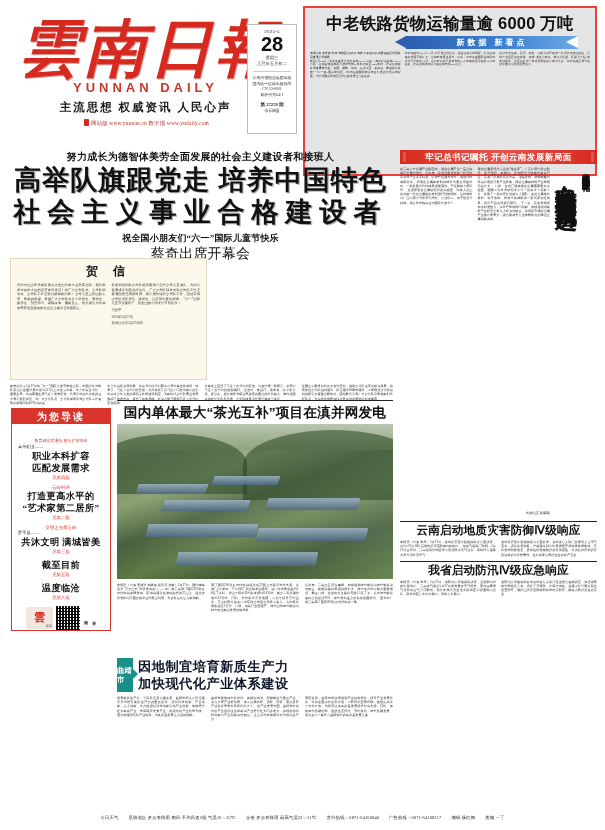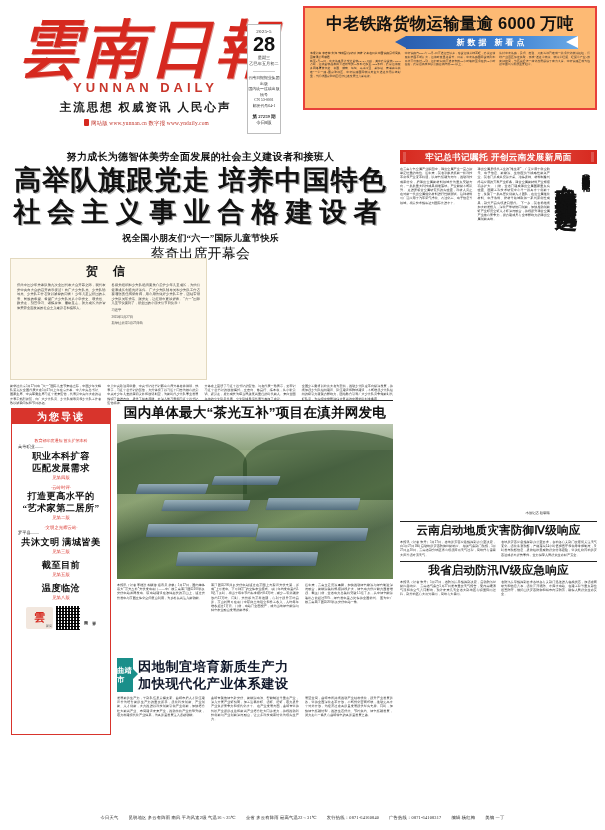--- a/index.html
+++ b/index.html
@@ -28,35 +28,35 @@
     white-space: nowrap;
   }
   .logo-en { font-size: 13px; color: #c9372c; letter-spacing: 4px; font-family: "Liberation Sans", sans-serif;
              margin-top: -4px; font-weight: 600; }
   .logo-slogan { font-size: 11.5px; color: #1b1b1b; letter-spacing: 2px; margin-top: 5px; font-weight: 700;
                  font-family: "Liberation Serif", serif; }
   .logo-urls { font-size: 5.4px; color: #c0342a; margin-top: 4px; letter-spacing: .2px; }
   .logo-urls .dot { display:inline-block; width:5px; height:7px; background:#d6291f; vertical-align:-1px; margin:0 2px; border-radius:1px;}
 
   .datebox {
-    position: absolute; left: 247px; top: 24px; width: 34px; height: 110px;
+    position: absolute; left: 247px; top: 24px; width: 50px; height: 110px;
     border: 1px solid #bdbdbd; background: #fff; text-align: center; padding-top: 4px;
   }
   .datebox .ymd { font-size: 5px; color: #222; letter-spacing: .2px; }
   .datebox .day { font-size: 20px; font-weight: 700; color: #111; line-height: 21px; font-family: "Liberation Sans", sans-serif; }
   .datebox .wk { font-size: 4.2px; color: #333; line-height: 6px; }
   .datebox hr { border: 0; border-top: 1px solid #ccc; margin: 4px 5px; }
   .datebox .meta { font-size: 3.9px; color: #333; line-height: 5.6px; }
   .datebox .issue { font-size: 4.6px; color: #222; line-height: 7px; font-weight: 700; margin-top: 3px;}
   .datebox .pages { font-size: 4.4px; color: #222; }
 
   
   .topright {
-    position: absolute; left: 303px; top: 6px; width: 294px; height: 104px;
-    border: 2px solid #e8403a; background: #fdba74; padding: 4px 5px;
+    position: absolute; left: 303px; top: 6px; width: 294px; height: 170px;
+    border: 2px solid #e8403a; background: #e5e5e5; padding: 4px 5px;
   }
   .tr-title { font-size: 16.5px; font-weight: 700; color: #111; text-align: center;
               letter-spacing: .2px; font-family: "Liberation Sans", sans-serif; line-height: 22px; white-space: nowrap;}
   .tr-ribbon { position: relative; height: 13px; margin: 2px 0 3px 0; }
   .tr-ribbon .band { position: absolute; left: 96px; right: 12px; top: 0; height: 13px;
       background: linear-gradient(90deg,#2b5fb0,#3c7fd0 55%,#6aa9e6); }
   .tr-ribbon .band::before{ content:""; position:absolute; left:-11px; top:0; border-top:6.5px solid transparent;
       border-bottom:6.5px solid transparent; border-right:11px solid #2b5fb0;}
   .tr-ribbon .band::after{ content:""; position:absolute; right:0; top:0; border-top:6.5px solid transparent;
       border-bottom:6.5px solid transparent; border-right:12px solid #fff;}
@@ -82,21 +82,21 @@
   .hexin .hx-title { text-align:center; font-size: 12px; font-weight: 700; letter-spacing: 6px; color:#111; margin-bottom:3px;}
   .hexin .hx-cols { display:flex; gap:6px; }
   .hexin .hx-cols div { flex:1; font-size:3.3px; line-height:4.6px; color:#3a3a3a; text-align:justify; word-break:break-all;}
   .hx-sign { text-align:right; font-size:3.6px; line-height:5px; color:#222; margin-top:2px;}
 
   
   .underhx { position:absolute; left:10px; top:384px; width:383px; display:flex; gap:6px; }
   .underhx .c { flex:1; }
 
   
-  .guide { position:absolute; left:11px; top:408px; width:100px; height:327px; border:1.4px solid #d8342c; background:#fff;}
+  .guide { position:absolute; left:11px; top:408px; width:100px; height:223px; border:1.4px solid #d8342c; background:#fff;}
   .guide-hd { background:#d8342c; color:#fff; text-align:center; font-size:10px; font-weight:700; letter-spacing:2px; line-height:15px;}
   .guide-body { padding:14px 4px; text-align:center; }
   .g-tag { font-size:4px; color:#d8342c; line-height:5.5px; }
   .g-tag2 { font-size:4.2px; color:#222; text-align:left; padding-left:2px; line-height:6px;}
   .g-item { font-size:9.2px; font-weight:700; color:#111; line-height:12px; letter-spacing:.4px; }
   .g-pg { font-size:4.4px; color:#d8342c; margin:1px 0 5px 0;}
   .g-cmt { font-size:4.4px; color:#d8342c; margin-top:4px;}
   .qr-row { display:flex; align-items:center; justify-content:center; gap:3px; margin-top:6px;}
   .qr-logo { width:27px; height:22px; background:#f2e7de; border-radius:2px; position:relative;
              display:flex; align-items:center; justify-content:center; }

